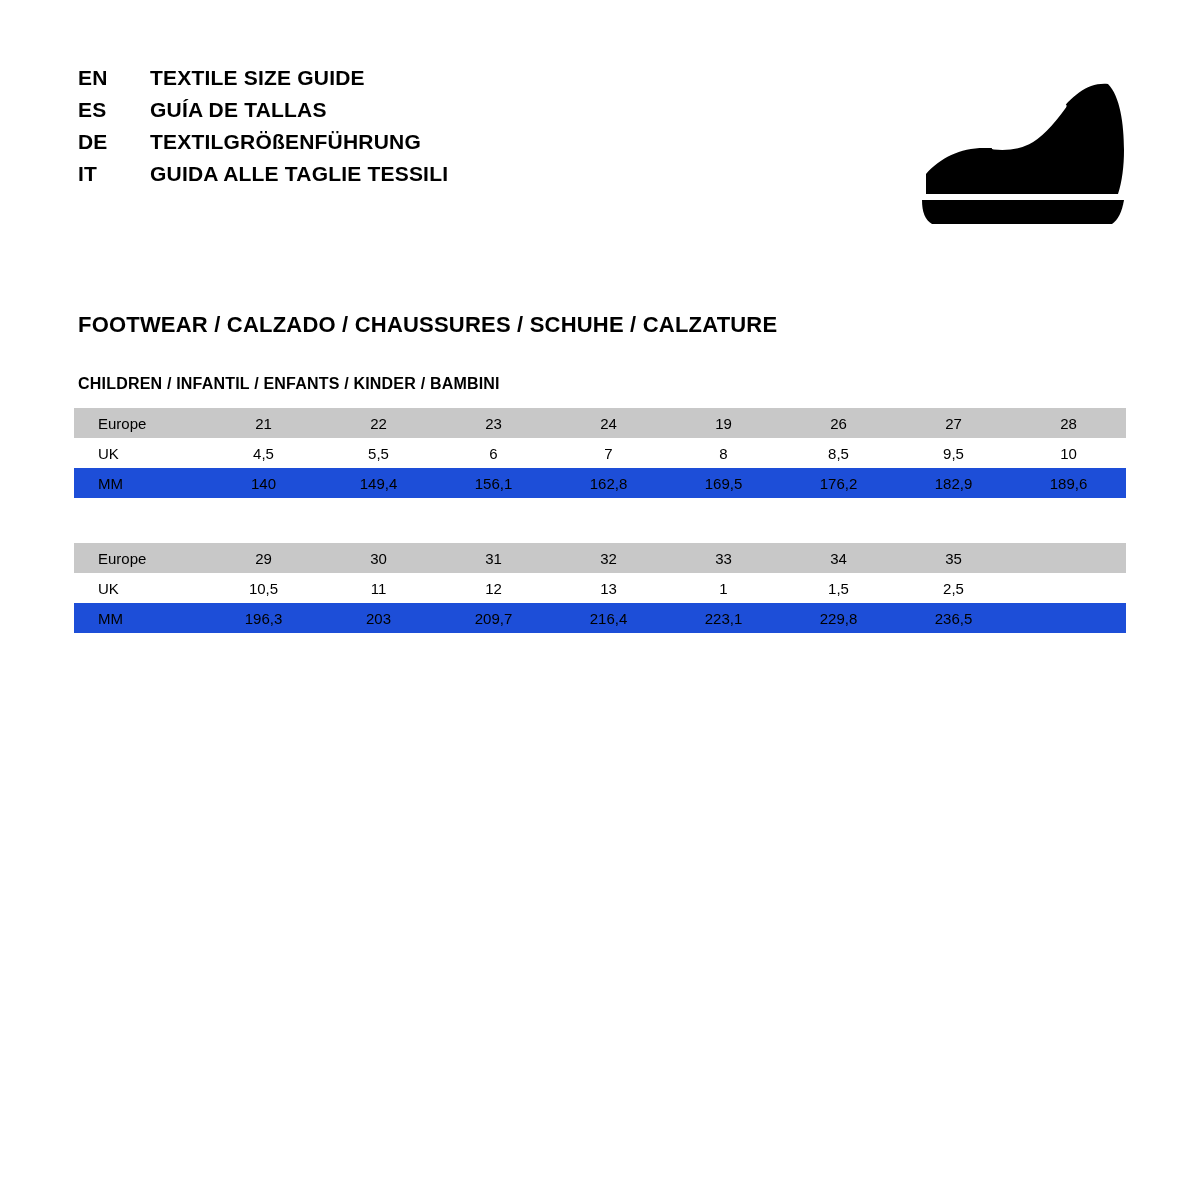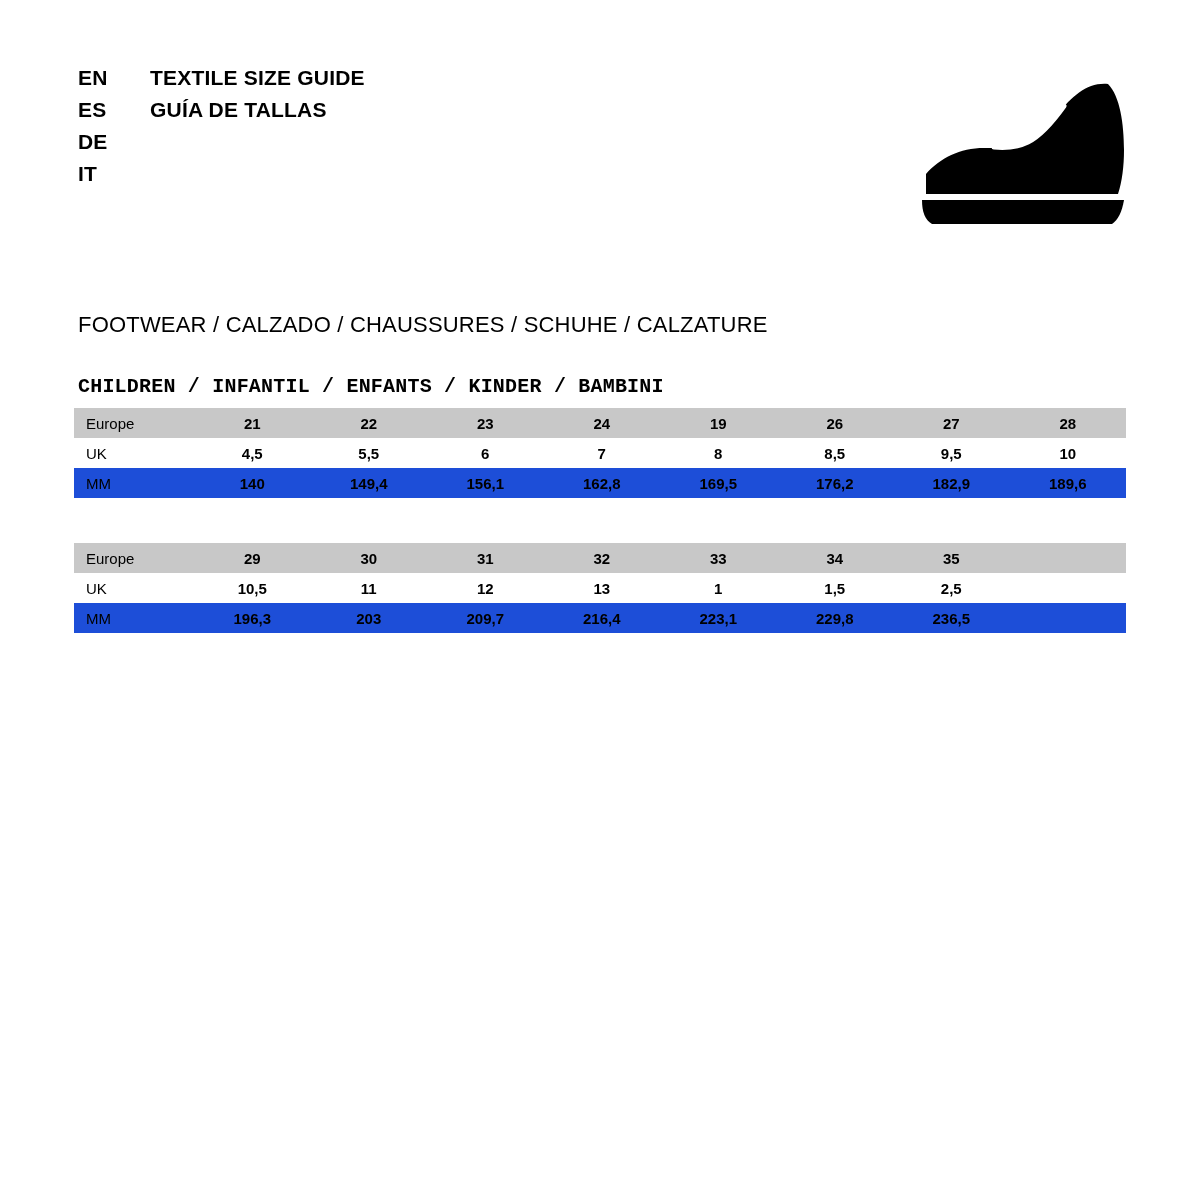--- a/index.html
+++ b/index.html
@@ -56,58 +56,57 @@
     width: 220px;
     height: 170px;
   }
 
   
   .section-title {
     position: absolute;
     left: 78px;
     top: 312px;
     font-size: 22px;
-    font-weight: 400;
+    font-weight: 700;
     letter-spacing: 0.2px;
     white-space: nowrap;
   }
 
   .sub-title {
     position: absolute;
     left: 78px;
     top: 375px;
-    font-size: 20px;
+    font-size: 16px;
     font-weight: 700;
     letter-spacing: 0.2px;
     white-space: nowrap;
-    font-family: Liberation Mono, monospace;
   }
 
   
   .size-table {
     position: absolute;
     left: 74px;
     width: 1052px;
     border-collapse: collapse;
     table-layout: fixed;
   }
   #table-1 { top: 408px; }
   #table-2 { top: 543px; }
 
   .size-table td {
     height: 30px;
     font-size: 15px;
     text-align: center;
     vertical-align: middle;
     padding: 0;
-    font-weight: 700;
+    font-weight: 400;
   }
   .size-table td.label {
     text-align: left;
-    padding-left: 12px;
+    padding-left: 24px;
     width: 108px;
     font-weight: 400;
   }
   tr.row-head td { background: #c8c8c8; }
   tr.row-alt  td { background: #ffffff; text-align: center; }
   tr.row-zeb  td { background: #1d4ed8; }
 </style>
 </head>
 <body>
 
@@ -117,23 +116,25 @@
     <div class="lang-row">
       <span class="lang-code">EN</span>
       <span class="lang-title">TEXTILE SIZE GUIDE</span>
     </div>
     <div class="lang-row">
       <span class="lang-code">ES</span>
       <span class="lang-title">GUÍA DE TALLAS</span>
     </div>
     <div class="lang-row">
       <span class="lang-code">DE</span>
+      <span class="lang-title">TEXTILGRÖßENFÜHRUNG</span>
     </div>
     <div class="lang-row">
       <span class="lang-code">IT</span>
+      <span class="lang-title">GUIDA ALLE TAGLIE TESSILI</span>
     </div>
   </div>
 
   <div class="shoe-icon">
     <svg viewBox="0 0 220 170" width="220" height="170" xmlns="http://www.w3.org/2000/svg">
       <path d="M196 22 C176 20 160 34 146 52 C136 65 126 76 114 81 C100 87 86 86 72 86
                C48 86 28 96 14 112 L14 132 L206 132 C210 120 212 104 212 88
                C212 62 208 34 196 22 Z" fill="#000000"></path>
       <path d="M150 46 C140 60 128 74 114 81 C104 86 92 87 82 86
                C86 70 96 56 110 48 C122 41 138 40 150 46 Z" fill="#ffffff"></path>

